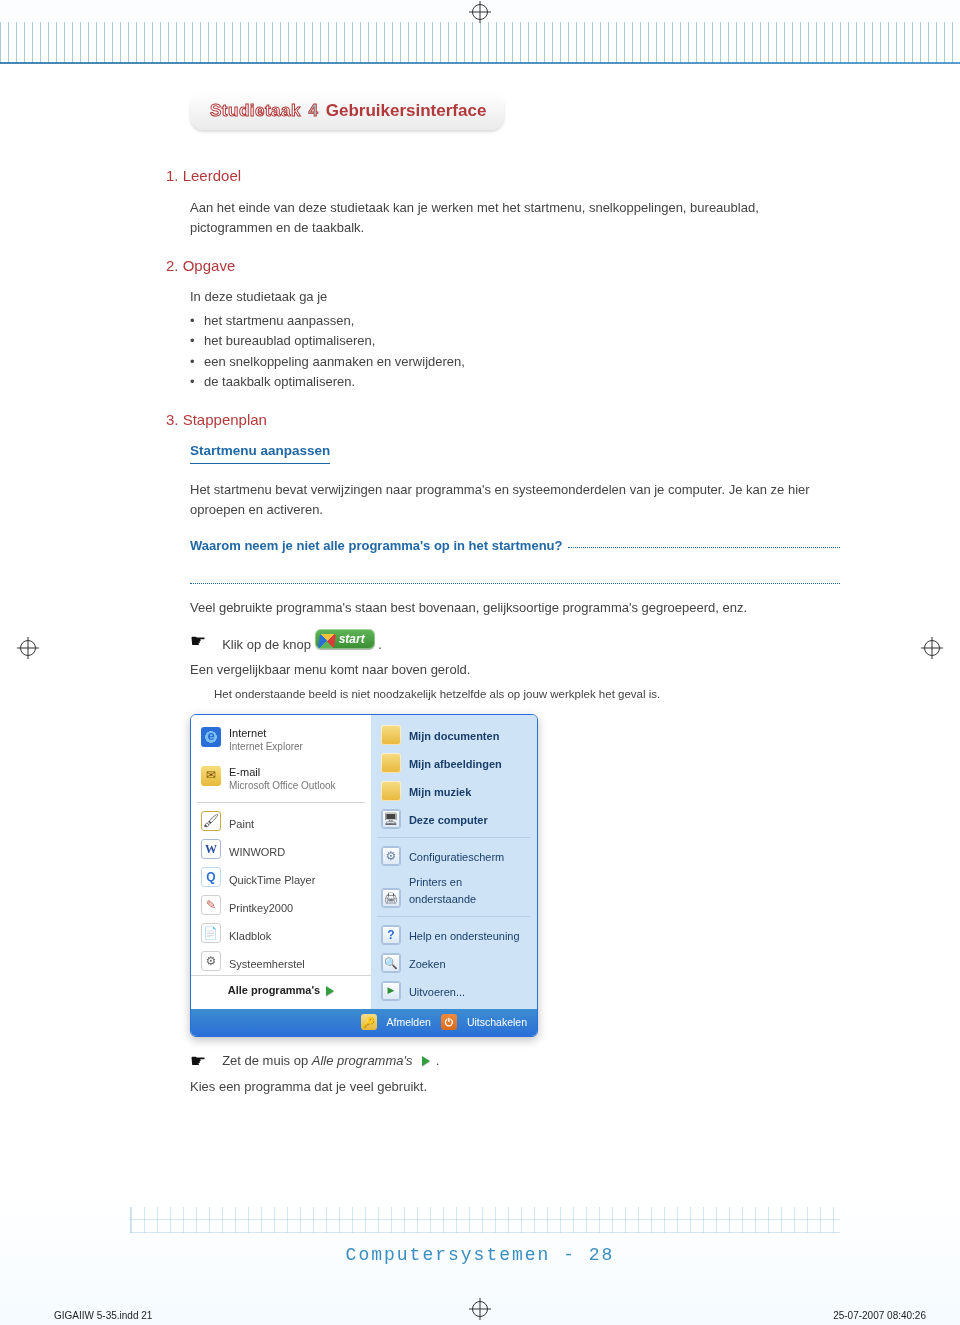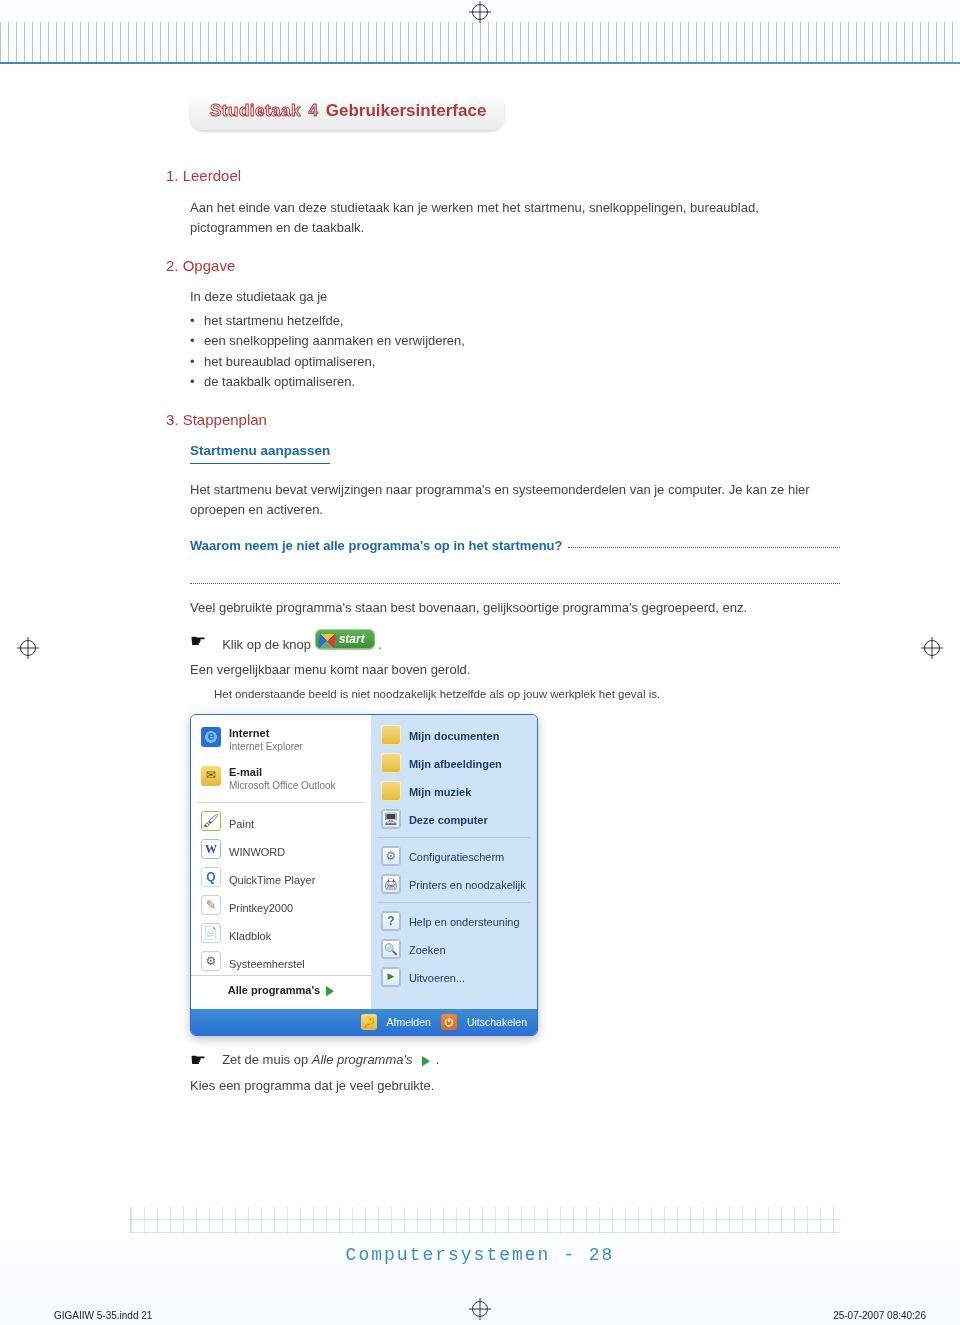--- a/index.html
+++ b/index.html
@@ -176,21 +176,21 @@
     padding: 4px 10px;
   }
   .sm-item.tall { align-items: flex-start; padding: 6px 10px; }
   .sm-item .ic {
     width: 20px; height: 20px; flex: 0 0 20px;
     border-radius: 3px;
     display: flex; align-items: center; justify-content: center;
     font-size: 12px;
   }
   .sm-item .lbl { line-height: 1.2; }
-  .sm-item .lbl .t { font-weight: bold; color: #222; }
+  .sm-item .lbl .t { font-weight: normal; color: #222; }
   .sm-item .lbl .s { color: #777; font-size: 10px; text-align: right; }
   .sm-right .sm-item .ic {
     background: linear-gradient(#f6dd86,#e8b83a);
     box-shadow: inset 0 0 0 1px rgba(255,255,255,.6);
   }
   .sm-right .sm-item.alt .ic {
     background: linear-gradient(#fff,#dce8f5);
     box-shadow: inset 0 0 0 1px #aac2de;
   }
   .sep { height: 1px; background: #d5d5d5; margin: 4px 6px; }
@@ -309,23 +309,23 @@
     <span>Leerdoel</span>
   </div>
   <p class="body">Aan het einde van deze studietaak kan je werken met het startmenu, snelkoppelingen, bureaublad, pictogrammen en de taakbalk.</p>
 
   <div class="num-h">
     <span>2.</span>
     <span>Opgave</span>
   </div>
   <p class="body">In deze studietaak ga je</p>
   <ul class="bullets">
-    <li>het startmenu hetzelfde,</li>
+    <li>het startmenu aanpassen,</li>
+    <li>het bureaublad optimaliseren,</li>
     <li>een snelkoppeling aanmaken en verwijderen,</li>
-    <li>het bureaublad optimaliseren,</li>
     <li>de taakbalk optimaliseren.</li>
   </ul>
 
   <div class="num-h">
     <span>3.</span>
     <span>Stappenplan</span>
   </div>
   <div class="sub-h">Startmenu aanpassen</div>
   <p class="body" style="margin-top:6px;">Het startmenu bevat verwijzingen naar programma's en systeemonderdelen van je computer. Je kan ze hier oproepen en activeren.</p>
 
@@ -411,21 +411,21 @@
             <span class="ic pc"></span>
             <span class="bold">Deze computer</span>
           </div>
         <div class="sep-r"></div>
         <div class="sm-item alt">
             <span class="ic cfg"></span>
             <span class="norm">Configuratiescherm</span>
           </div>
         <div class="sm-item alt">
             <span class="ic prn"></span>
-            <span class="norm">Printers en noodzakelijk</span>
+            <span class="norm">Printers en onderstaande</span>
           </div>
         <div class="sep-r"></div>
         <div class="sm-item alt">
             <span class="ic help"></span>
             <span class="norm">Help en ondersteuning</span>
           </div>
         <div class="sm-item alt">
             <span class="ic search"></span>
             <span class="norm">Zoeken</span>
           </div>
@@ -444,20 +444,20 @@
   </div>
 
   <div class="hand-row">
     <span class="hand">☛</span>
     <span>
       <span>Zet de muis op </span><span class="ital">Alle programma's</span>
       <span class="arrow-g" style="display:inline-block; vertical-align:middle; margin:0 2px 0 6px;"></span>
       <span>.</span>
     </span>
   </div>
-  <p class="body">Kies een programma dat je veel gebruikte.</p>
+  <p class="body">Kies een programma dat je veel gebruikt.</p>
 
 </div>
 
 <div class="bottom-grid"></div>
 <div class="footer-title">Computersystemen - 28</div>
 <div class="indd">GIGAIIW 5-35.indd   21</div>
 <div class="indd-r">25-07-2007   08:40:26</div>
 
 </body></html>

